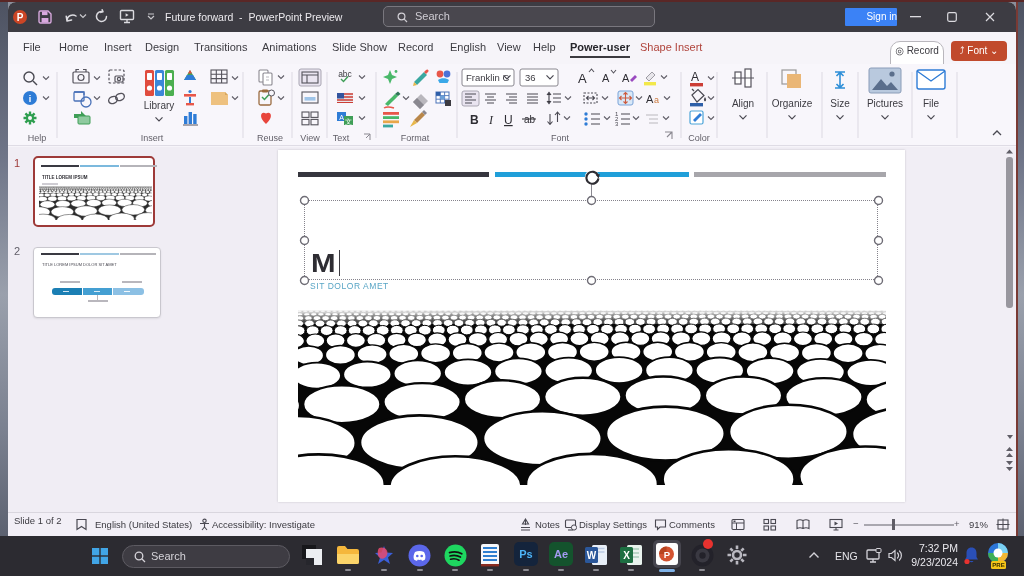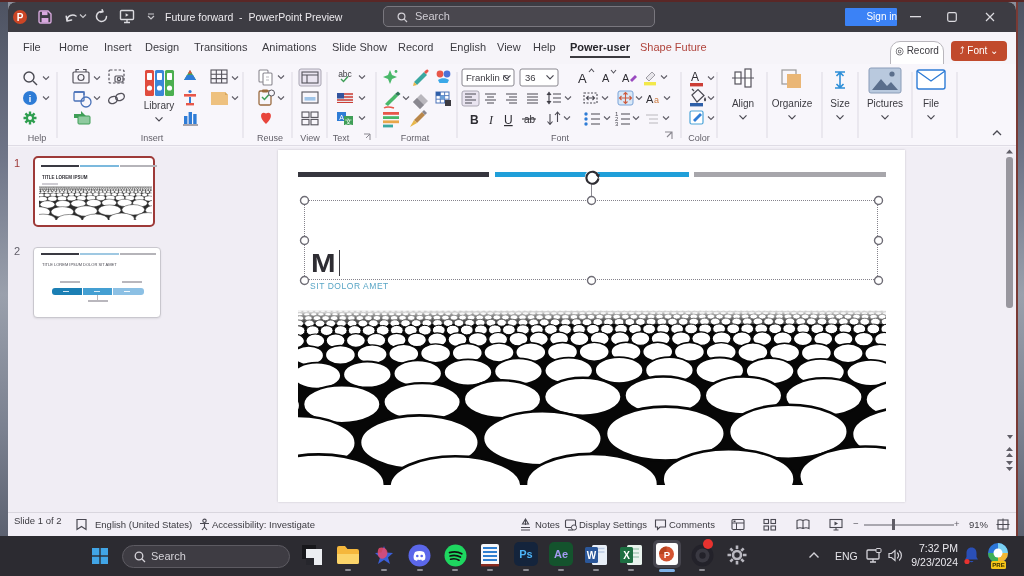--- a/index.html
+++ b/index.html
@@ -89,21 +89,21 @@
       <span style="left:96px">Insert</span>
       <span style="left:137px">Design</span>
       <span style="left:186px">Transitions</span>
       <span style="left:254px">Animations</span>
       <span style="left:324px">Slide Show</span>
       <span style="left:390px">Record</span>
       <span style="left:442px">English</span>
       <span style="left:489px">View</span>
       <span style="left:525px">Help</span>
       <span style="left:562px;color:#26252b;font-weight:bold;border-bottom:2px solid #3b3a40;padding-bottom:3px">Power-user</span>
-      <span style="left:632px;color:#b0443c">Shape Future</span>
+      <span style="left:632px;color:#b0443c">Shape Insert</span>
     <div class="abs" style="left:882px;top:9px;width:54px;height:34px;background:#fff;border:1px solid #b9b7bd;border-radius:10px;font-size:10px;color:#3c3b41;line-height:18px;text-align:center">◎ Record</div>
     <div class="abs" style="left:943px;top:9px;width:56px;height:20px;background:#c14a2c;border-radius:4px;font-size:10px;color:#fff;line-height:20px;text-align:center">⤴ Font ⌄</div>
   </div>
   <div class="abs" id="ribbon">
   <svg width="1008" height="82" viewBox="0 0 1008 82" font-family="Liberation Sans">
     <defs>
       <g id="chv">
             <path d="M-3 -1.5 L0 1.5 L3 -1.5" fill="none" stroke="#5f5d66" stroke-width="1.1"></path>
           </g>
       <g id="chvb">

